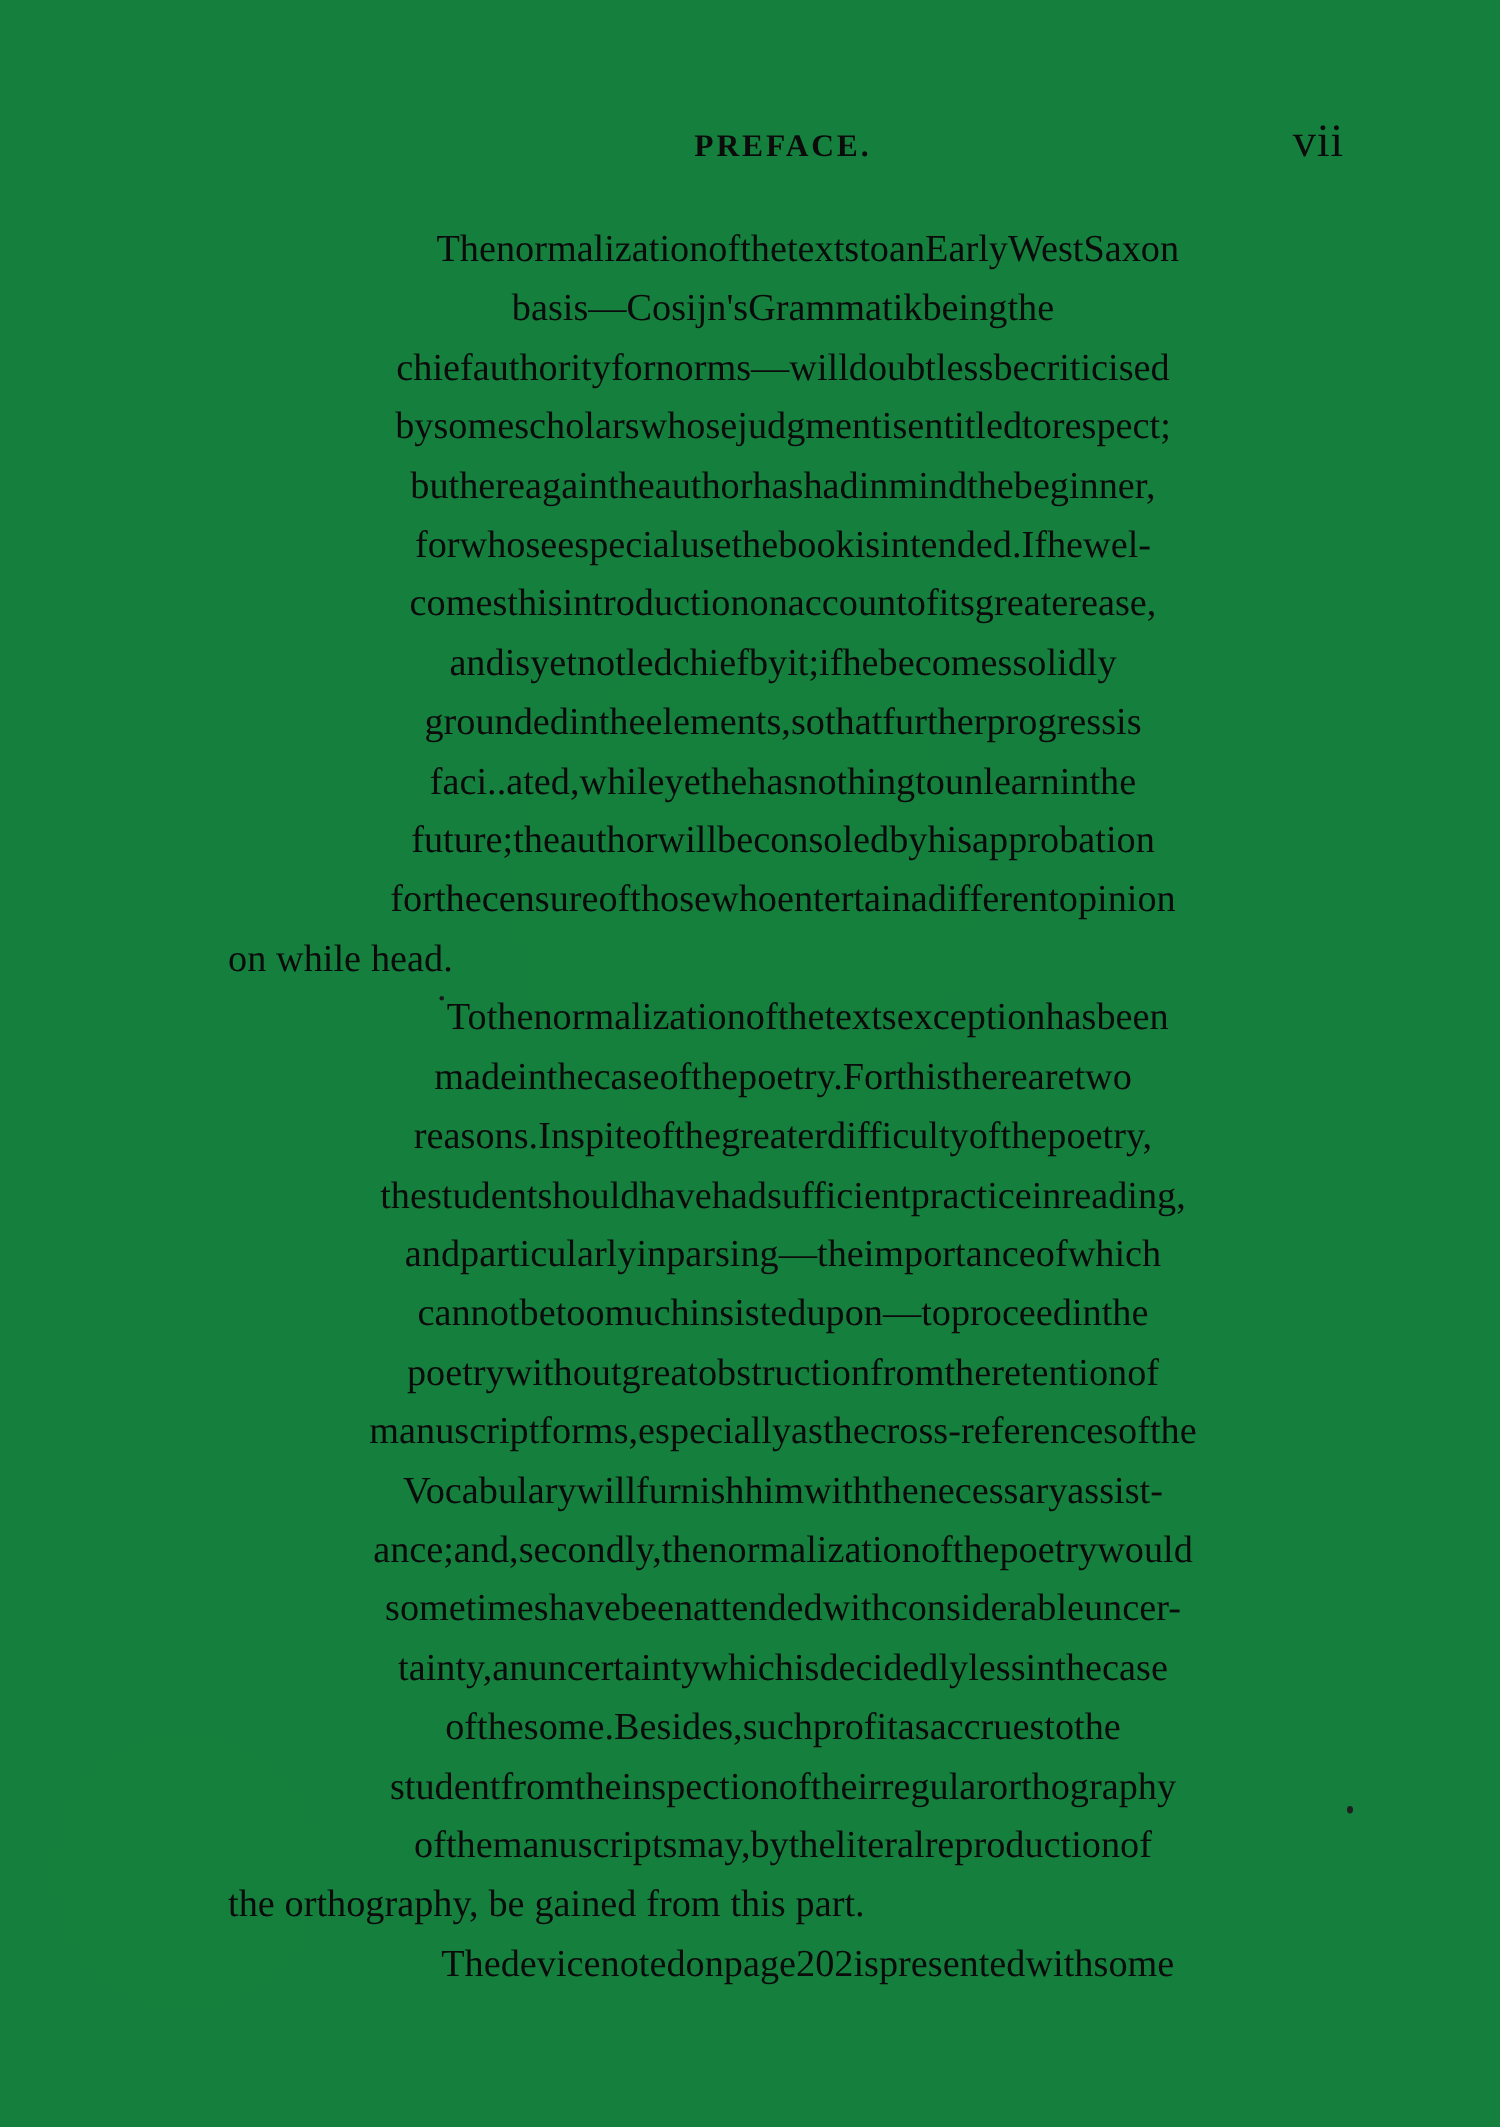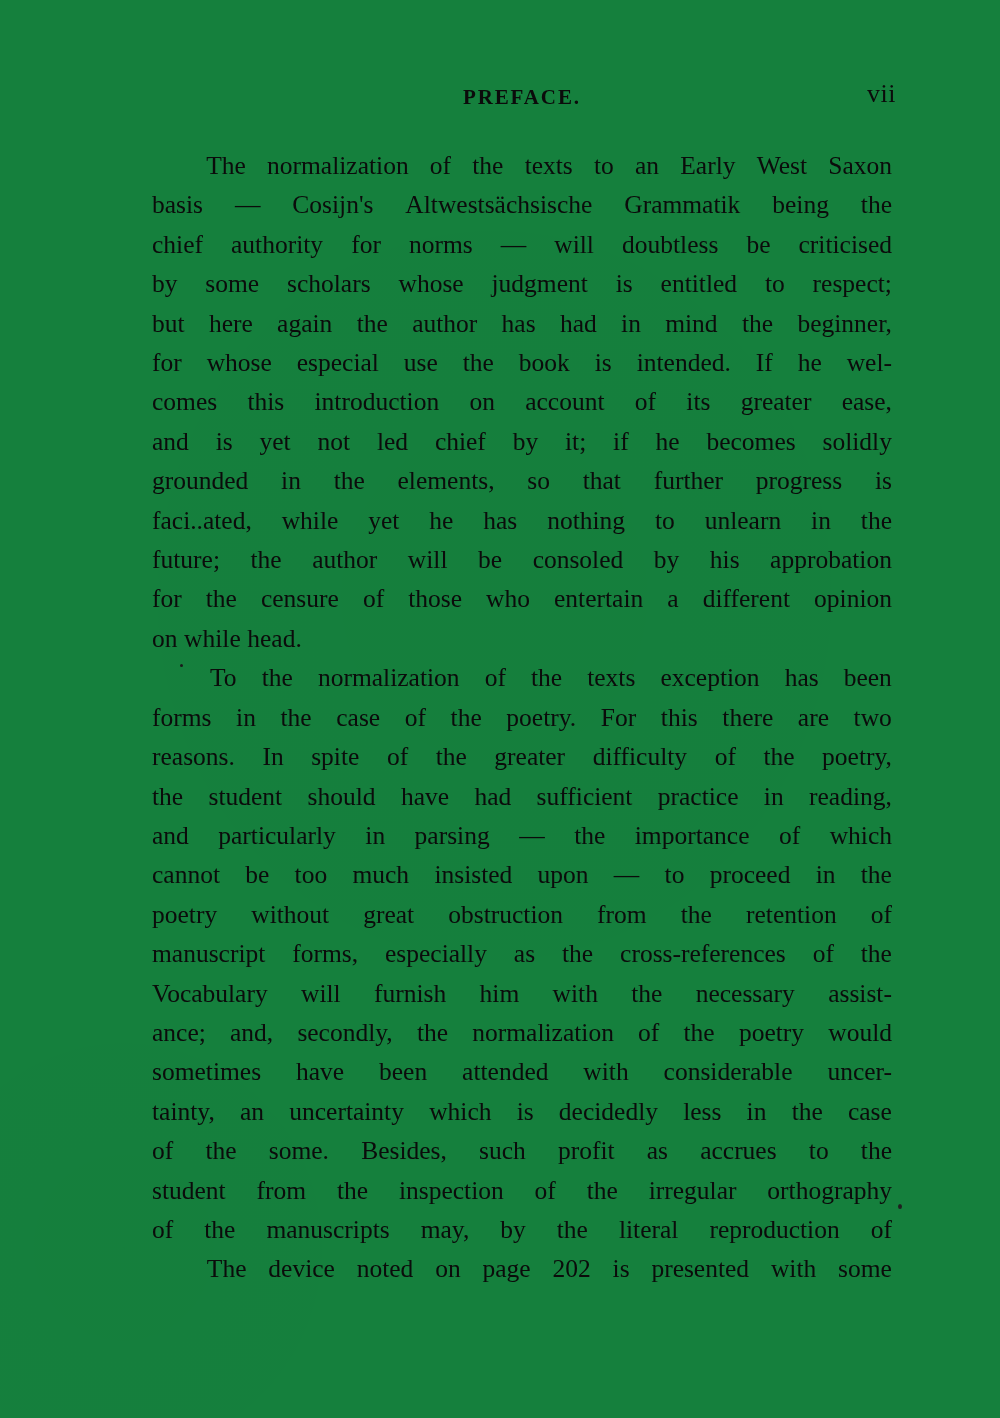--- a/index.html
+++ b/index.html
@@ -51,21 +51,21 @@
     letter-spacing: 1.9px;
     text-indent: 1.9px;
     line-height: 26px;
     white-space: pre;
   }
 
   .head-folio {
     position: absolute;
     right: -6px;
     top: -7px;
-    font-size: 26px;
+    font-size: 31px;
     line-height: 34px;
     letter-spacing: 0.5px;
   }
 
   
   .textblock {
     position: absolute;
     top: 146px;
     left: 152px;
     width: 740px;
@@ -82,21 +82,21 @@
   }
 
   .para .line {
     display: block;
     white-space: pre;
   }
 
   
   .para .line.j {
     display: flex;
-    justify-content: space-between;
+    justify-content: center;
     white-space: normal;
   }
 
   .para .line.j > span {
     white-space: pre;
   }
 
   .indent-lead {
     display: inline-block;
     width: 33px;
@@ -155,21 +155,20 @@
           <span>to</span>
           <span>an</span>
           <span>Early</span>
           <span>West</span>
           <span>Saxon</span>
         </span>
       <span class="line j">
           <span>basis</span>
           <span>—</span>
           <span>Cosijn's</span>
-          <span>Altwestsächsische</span>
           <span>Grammatik</span>
           <span>being</span>
           <span>the</span>
         </span>
       <span class="line j">
           <span>chief</span>
           <span>authority</span>
           <span>for</span>
           <span>norms</span>
           <span>—</span>
@@ -296,21 +295,21 @@
           <span>the</span>
           <span>normalization</span>
           <span>of</span>
           <span>the</span>
           <span>texts</span>
           <span>exception</span>
           <span>has</span>
           <span>been</span>
         </span>
       <span class="line j">
-          <span>forms</span>
+          <span>made</span>
           <span>in</span>
           <span>the</span>
           <span>case</span>
           <span>of</span>
           <span>the</span>
           <span>poetry.</span>
           <span>For</span>
           <span>this</span>
           <span>there</span>
           <span>are</span>
@@ -451,20 +450,21 @@
           <span>of</span>
           <span>the</span>
           <span>manuscripts</span>
           <span>may,</span>
           <span>by</span>
           <span>the</span>
           <span>literal</span>
           <span>reproduction</span>
           <span>of</span>
         </span>
+      <span class="line"><span>the orthography, be gained from this part.</span></span>
     </p>
 
     <p class="para">
       <span class="line j">
           <span class="indent-lead"></span>
           <span>The</span>
           <span>device</span>
           <span>noted</span>
           <span>on</span>
           <span>page</span>

